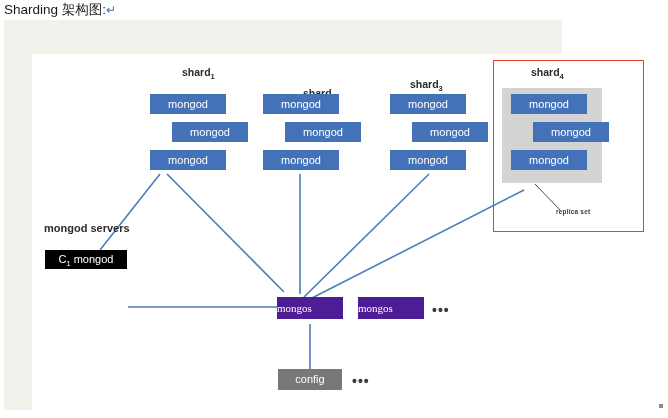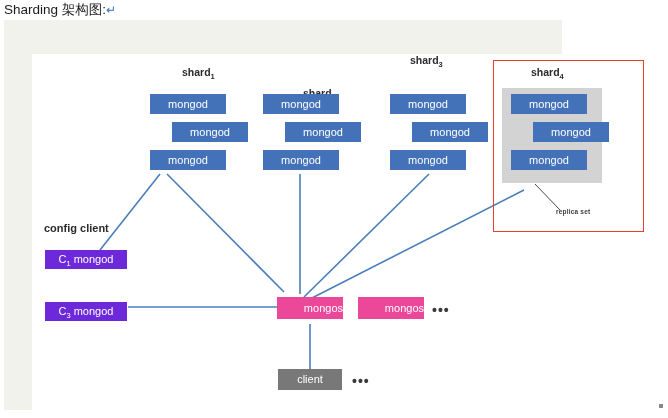--- a/index.html
+++ b/index.html
@@ -116,39 +116,40 @@
     font-size: 11px;
     font-weight: bold;
     color: #2b2b2b;
     white-space: nowrap;
   }
 
   .config-box {
     position: absolute;
     width: 82px;
     height: 19px;
-    background: #6d28d9;
+    background: #000000;
     color: #ffffff;
     font-size: 11px;
     line-height: 19px;
     text-align: center;
     white-space: nowrap;
   }
   .config-box sub { font-size: 7.5px; }
 
   .mongos {
     position: absolute;
     width: 66px;
     height: 22px;
-    background: #ec4899;
+    background: #4c1d95;
     color: #ffffff;
     font-size: 11px;
     line-height: 22px;
-    text-align: right;
-    white-space: nowrap;
+    text-align: left;
+    white-space: nowrap;
+    font-family: Liberation Serif, serif;
   }
 
   .client {
     position: absolute;
     width: 64px;
     height: 21px;
     background: #787878;
     color: #ffffff;
     font-size: 11px;
     line-height: 21px;
@@ -215,47 +216,44 @@
     <div class="mongod" style="left:140px; top:68px;">mongod</div>
     <div class="mongod" style="left:118px; top:96px;">mongod</div>
 
     <div class="shard-label" style="left:271px; top:12px;margin-top:21px;">
       <span>shard</span><sub>2</sub>
     </div>
     <div class="mongod" style="left:231px; top:40px;">mongod</div>
     <div class="mongod" style="left:253px; top:68px;">mongod</div>
     <div class="mongod" style="left:231px; top:96px;">mongod</div>
 
-    <div class="shard-label" style="left:378px; top:0;">
+    <div class="shard-label" style="left:378px; top:24px;">
       <span>shard</span><sub>3</sub>
     </div>
     <div class="mongod" style="left:358px; top:40px;">mongod</div>
     <div class="mongod" style="left:380px; top:68px;">mongod</div>
     <div class="mongod" style="left:358px; top:96px;">mongod</div>
 
     <div class="red-frame" style="left:461px; top:6px; width:151px; height:172px;"></div>
     <div class="shard-label" style="left:499px; top:12px;">
       <span>shard</span><sub>4</sub>
     </div>
     <div class="replica-box" style="left:470px; top:34px; width:100px; height:95px;"></div>
     <div class="mongod" style="left:479px; top:40px;">mongod</div>
     <div class="mongod" style="left:501px; top:68px;">mongod</div>
     <div class="mongod" style="left:479px; top:96px;">mongod</div>
     <div class="replica-caption" style="left:524px; top:154px;">replica set</div>
 
-    <div class="group-label" style="left:12px; top:168px;">config client</div>
+    <div class="group-label" style="left:12px; top:168px;">mongod servers</div>
     <div class="config-box" style="left:13px; top:196px;">
       <span>C</span><sub>1</sub>&nbsp;<span>mongod</span>
-    </div>
-    <div class="config-box" style="left:13px; top:248px;">
-      <span>C</span><sub>3</sub>&nbsp;<span>mongod</span>
     </div>
 
     <div class="mongos" style="left:245px; top:243px;">mongos</div>
     <div class="mongos" style="left:326px; top:243px;">mongos</div>
     <div class="ellipsis" style="left:400px; top:249px;">•••</div>
 
-    <div class="client" style="left:246px; top:315px;">client</div>
+    <div class="client" style="left:246px; top:315px;">config</div>
     <div class="ellipsis" style="left:320px; top:320px;">•••</div>
 
   </div>
 </div>
 <div id="anchor-mark"></div>
 
 </body></html>

